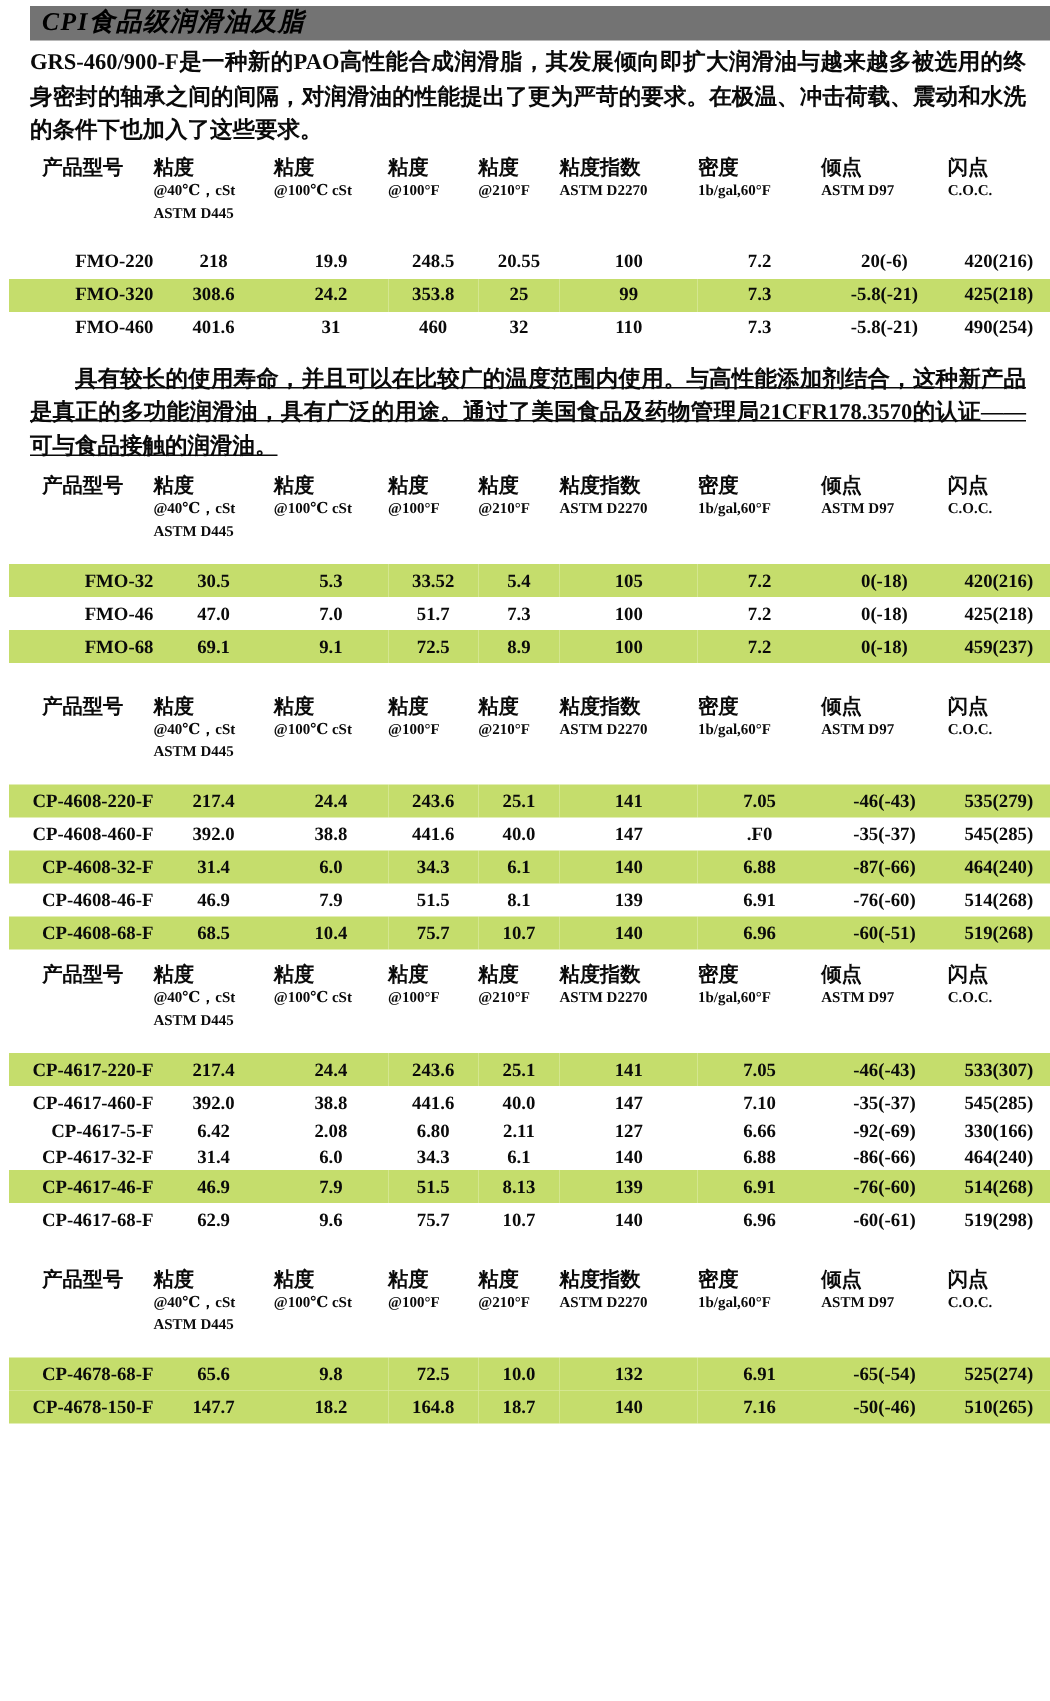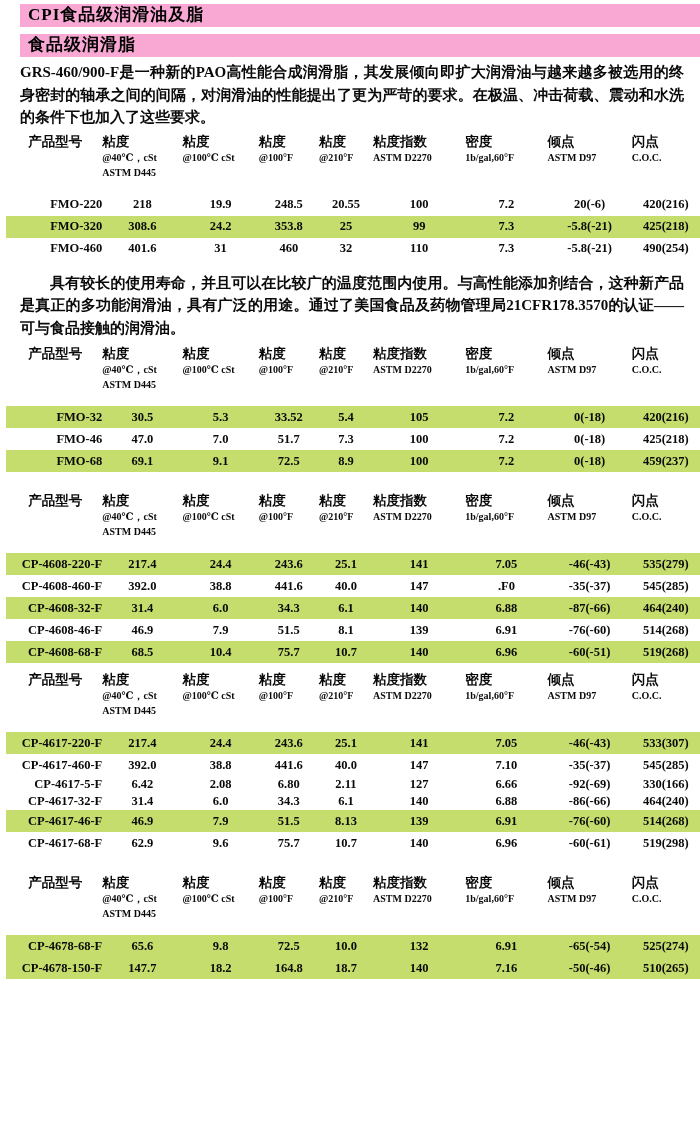--- a/index.html
+++ b/index.html
@@ -3,29 +3,29 @@
 <meta charset="utf-8">
 <style>
   html,body{margin:0;padding:0;}
   body{
     width:700px;height:1134px;overflow:hidden;background:#ffffff;
     font-family:"Liberation Serif","DejaVu Serif",serif;
     color:#0a0a0a;font-weight:bold;
   }
   .page{position:relative;width:700px;height:1134px;}
   .bar{
-    margin:4px 0 0 20px;background:#f9a8d4;color:#000;
-    font-size:17px;line-height:20px;padding:1px 8px 2px;letter-spacing:1px;
+    margin:4px 0 0 20px;background:#737373;color:#000;
+    font-size:17px;line-height:20px;padding:1px 8px 2px;letter-spacing:1px;font-style:italic;
   }
   .bar2{margin-top:7px;}
   .para{
     margin:4px 16px 0 20px;font-size:15px;line-height:22.5px;
     text-align:justify;white-space:normal;
   }
-  .p3{text-indent:2em;margin-top:12px;}
+  .p3{text-indent:2em;margin-top:12px;text-decoration:underline;}
   .tablewrap{margin-left:6px;}
   .tw0{margin-top:4px;}
   .tw1{margin-top:6px;}
   .tw2{margin-top:20px;}
   .tw3{margin-top:8px;}
   .tw4{margin-top:20px;}
   table{border-collapse:collapse;table-layout:fixed;width:694px;}
   .c0{width:96px}.c1{width:80px}.c2{width:76px}.c3{width:60px}.c4{width:54px}
   .c5{width:92px}.c6{width:82px}.c7{width:84px}.c8{width:68px}
   th{vertical-align:top;text-align:left;padding:0 0 14px 0;font-weight:bold;}
@@ -40,23 +40,20 @@
 </head>
 <body>
 
 <div class="page">
 
   <div class="bar">
     <span>CPI食品级润滑油及脂</span>
   </div>
 
 
-  <div class="bar bar2">
-    <span>食品级润滑脂</span>
-  </div>
 
   <p class="para">GRS-460/900-F是一种新的PAO高性能合成润滑脂，其发展倾向即扩大润滑油与越来越多被选用的终身密封的轴承之间的间隔，对润滑油的性能提出了更为严苛的要求。在极温、冲击荷载、震动和水洗的条件下也加入了这些要求。</p>
 
   <div class="tablewrap tw0">
       <table>
         <colgroup>
           <col class="c0">
           <col class="c1">
           <col class="c2">
           <col class="c3">

